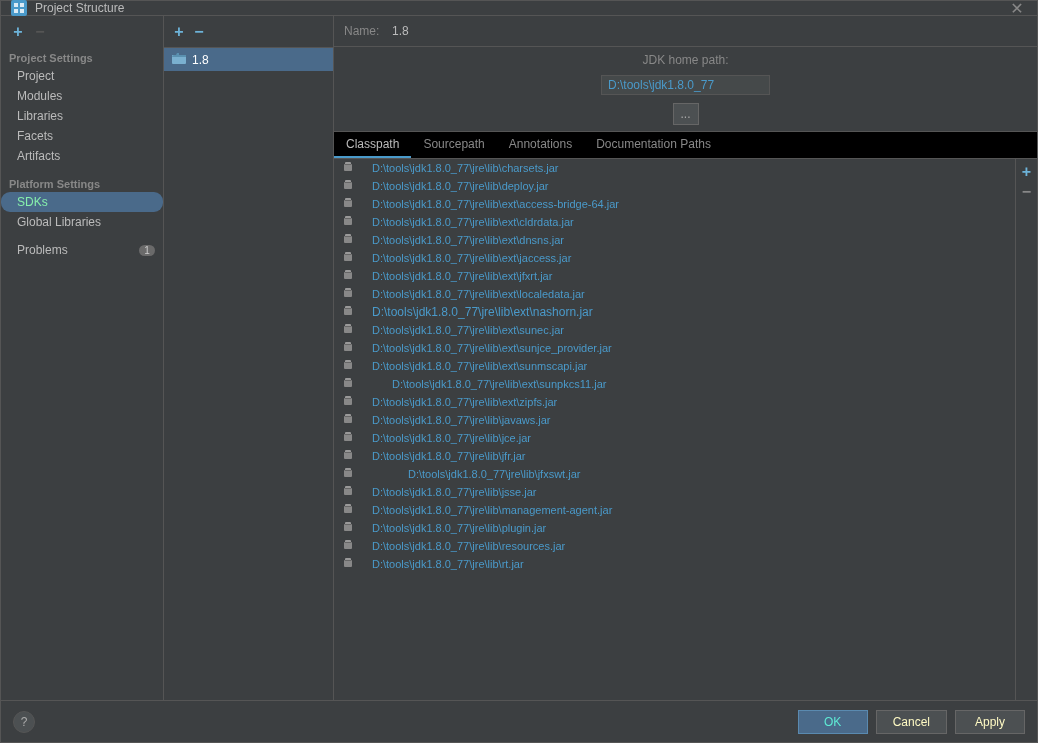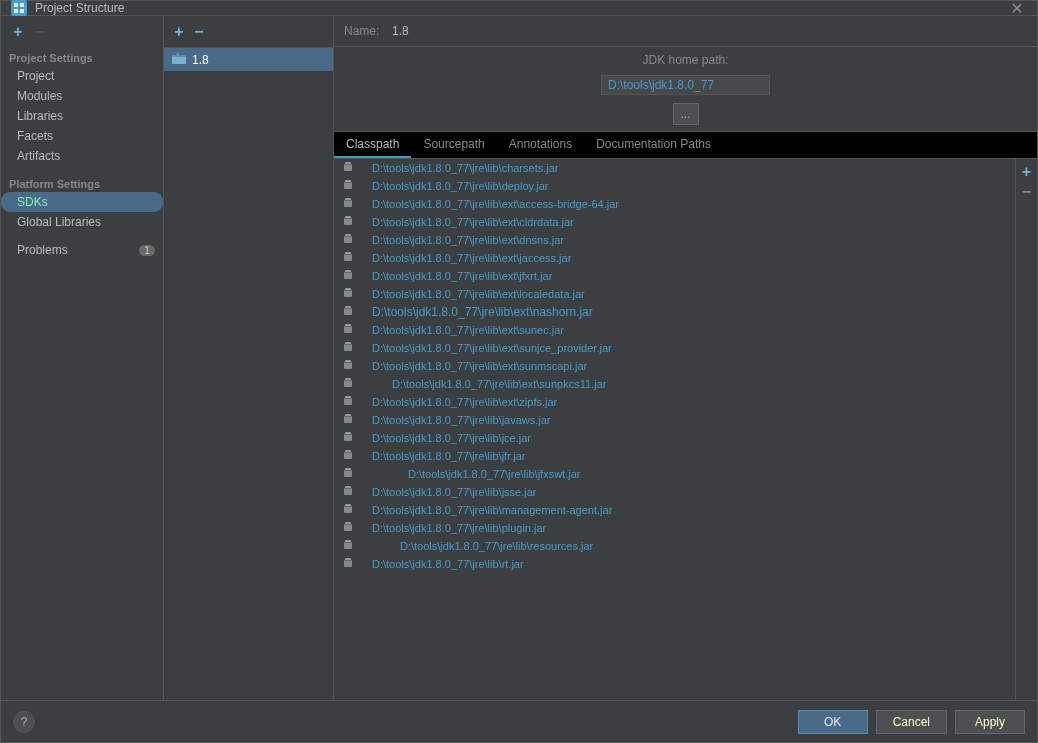--- a/index.html
+++ b/index.html
@@ -355,21 +355,21 @@
       color: #fef9c3;
       cursor: pointer;
       font-size: 12px;
       min-width: 70px;
       text-align: center;
     }
 
     .dialog-btn.primary {
       background: #4a6a8a;
       border-color: #5a8ab0;
-      color: #e5e5e5;
+      color: #5eead4;
     }
 
     .panels-container {
       display: flex;
       flex: 1;
       overflow: hidden;
     }
 
     
     .classpath-list::-webkit-scrollbar { width: 8px; }
@@ -650,21 +650,21 @@
     <rect x="3" y="3" width="6" height="1" fill="#666"></rect>
   </svg></span>
                 <span style="color: rgb(74, 154, 202); font-size: 11px;">D:\tools\jdk1.8.0_77\jre\lib\plugin.jar</span>
               </div>
               <div class="classpath-item">
                 <span class="classpath-item-icon"><svg width="12" height="12" viewBox="0 0 12 12">
     <rect x="2" y="3" width="8" height="7" rx="1" fill="#888"></rect>
     <rect x="3" y="1" width="6" height="3" rx="1" fill="#999"></rect>
     <rect x="3" y="3" width="6" height="1" fill="#666"></rect>
   </svg></span>
-                <span style="color: rgb(74, 154, 202); font-size: 11px; margin-left: 28px;">D:\tools\jdk1.8.0_77\jre\lib\resources.jar</span>
+                <span style="color: rgb(74, 154, 202); font-size: 11px;">D:\tools\jdk1.8.0_77\jre\lib\resources.jar</span>
               </div>
               <div class="classpath-item">
                 <span class="classpath-item-icon"><svg width="12" height="12" viewBox="0 0 12 12">
     <rect x="2" y="3" width="8" height="7" rx="1" fill="#888"></rect>
     <rect x="3" y="1" width="6" height="3" rx="1" fill="#999"></rect>
     <rect x="3" y="3" width="6" height="1" fill="#666"></rect>
   </svg></span>
                 <span style="color: rgb(74, 154, 202); font-size: 11px;">D:\tools\jdk1.8.0_77\jre\lib\rt.jar</span>
               </div>
             </div>

